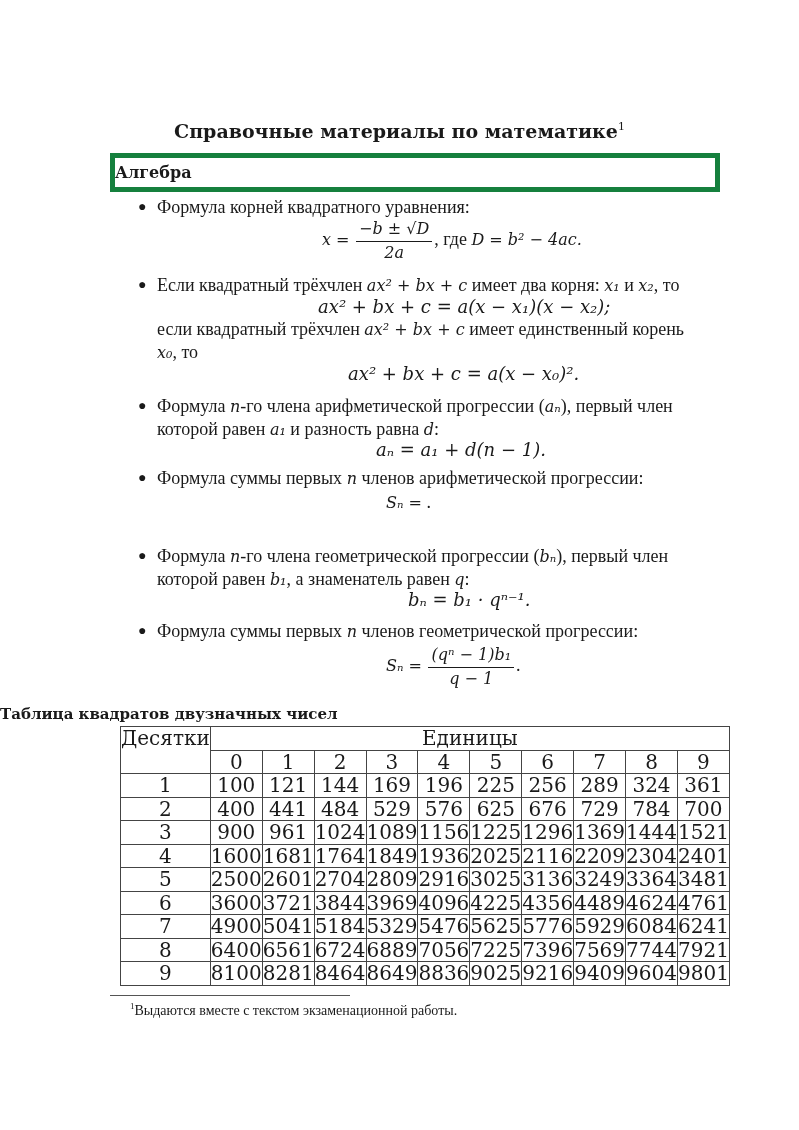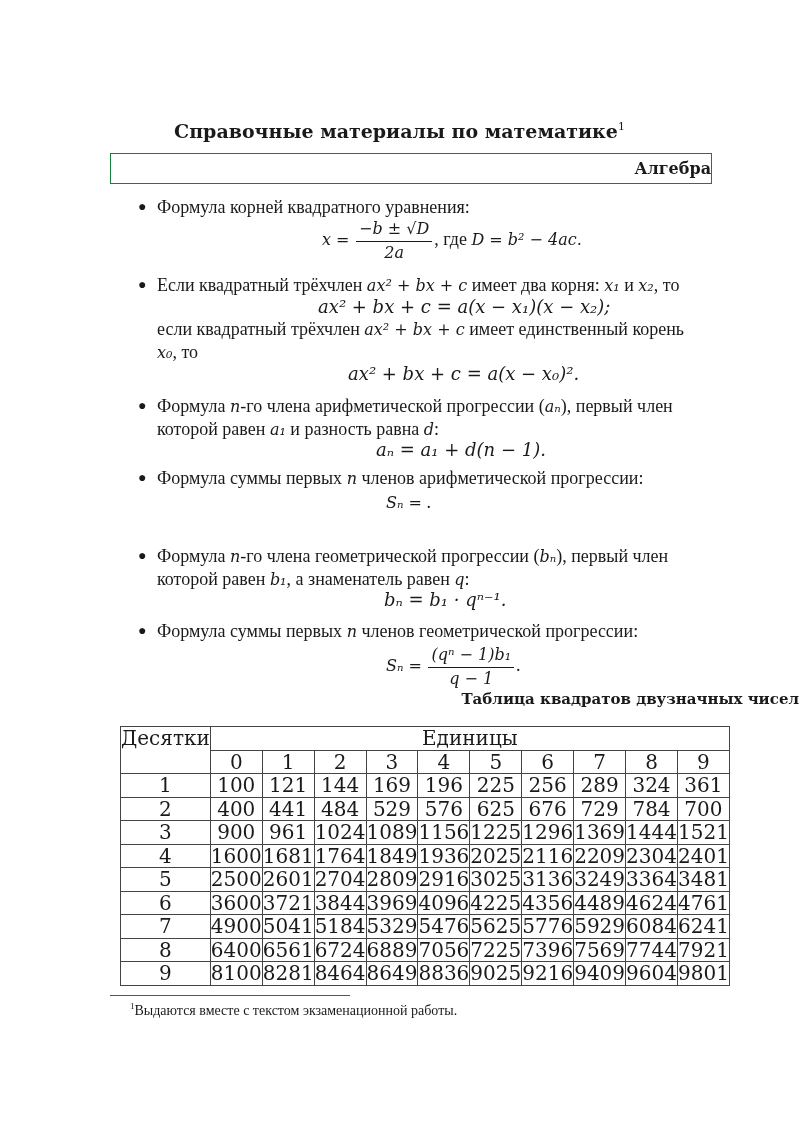--- a/index.html
+++ b/index.html
@@ -7,34 +7,34 @@
     width: 799px; height: 1130px; position: relative; overflow: hidden;
     font-family: "Liberation Serif", "DejaVu Serif", serif; color: #1a1a1a;
   }
   .title {
     position: absolute; left: 0; width: 799px; top: 120px; text-align: center;
     font-family: "DejaVu Serif", serif; font-weight: bold; font-size: 19px;
   }
   .title sup { font-weight: normal; font-size: 11px; vertical-align: 8px; }
   .section-box {
     position: absolute; left: 110px; top: 153px; width: 600px; height: 29px;
-    border: 1px solid #15803d; text-align: right; line-height: 29px;
+    border: 5px solid #15803d; text-align: left; line-height: 29px;
     font-family: "DejaVu Serif", serif; font-weight: bold; font-size: 16px;
   }
   .item { position: absolute; left: 138px; width: 580px; font-size: 18px; line-height: 22px; }
   .bullet { position: absolute; left: 0; top: 0; font-size: 14px; }
   .txt { margin-left: 19px; }
   .m { font-family: "DejaVu Serif", serif; font-style: italic; font-size: 16px; }
   .formula { position: absolute; font-size: 18px; white-space: nowrap; }
   .frac { display: inline-block; vertical-align: middle; text-align: center; margin: 0 2px; }
   .frac .num { display: block; border-bottom: 1px solid #1a1a1a; padding: 0 3px 1px 3px; line-height: 22px; }
   .frac .den { display: block; line-height: 22px; }
 
   .table-title {
-    position: absolute; left: 0; width: 799px; top: 690px; text-align: right;
+    position: absolute; left: 0; width: 799px; top: 705px; text-align: left;
     font-family: "DejaVu Serif", serif; font-weight: bold; font-size: 15px;
   }
   table.sq {
     position: absolute; left: 120px; top: 726px; width: 581px;
     border-collapse: collapse; font-family: "DejaVu Serif", serif; font-size: 20px;
   }
   table.sq td, table.sq th {
     border: 1px solid #444; text-align: center; font-weight: normal;
     height: 22.5px; padding: 0; line-height: 22px;
   }
@@ -81,21 +81,21 @@
 </div>
 <div class="formula" style="left:386px; top:492px;">
   <span class="m">Sₙ =</span>
   <span>.</span>
 </div>
 
 <div class="item" style="top:545px;">
   <span class="bullet">●</span>
   <div class="txt"><span>Формула </span><span class="m">n</span><span>-го члена геометрической прогрессии (</span><span class="m">bₙ</span><span>), первый член</span><br><span>которой равен </span><span class="m">b₁</span><span>, а знаменатель равен </span><span class="m">q</span><span>:</span></div>
 </div>
-<div class="formula m" style="left:384px; top:589px;">bₙ = b₁ · qⁿ⁻¹.</div>
+<div class="formula m" style="left:408px; top:589px;">bₙ = b₁ · qⁿ⁻¹.</div>
 
 <div class="item" style="top:620px;">
   <span class="bullet">●</span>
   <div class="txt"><span>Формула суммы первых </span><span class="m">n</span><span> членов геометрической прогрессии:</span></div>
 </div>
 <div class="formula" style="left:386px; top:644px;">
   <span class="m">Sₙ =</span>
   <span class="frac m"><span class="num">(qⁿ − 1)b₁</span><span class="den">q − 1</span></span><span>.</span>
 </div>
 

